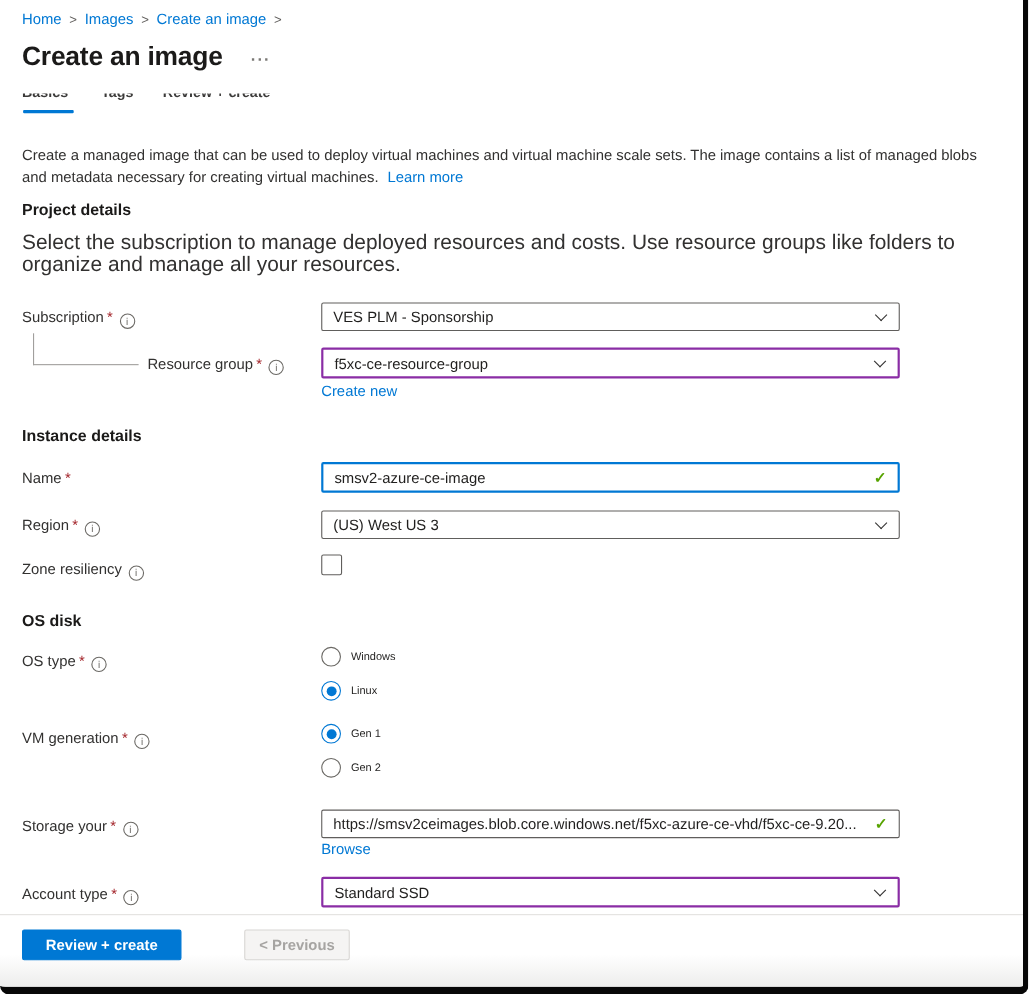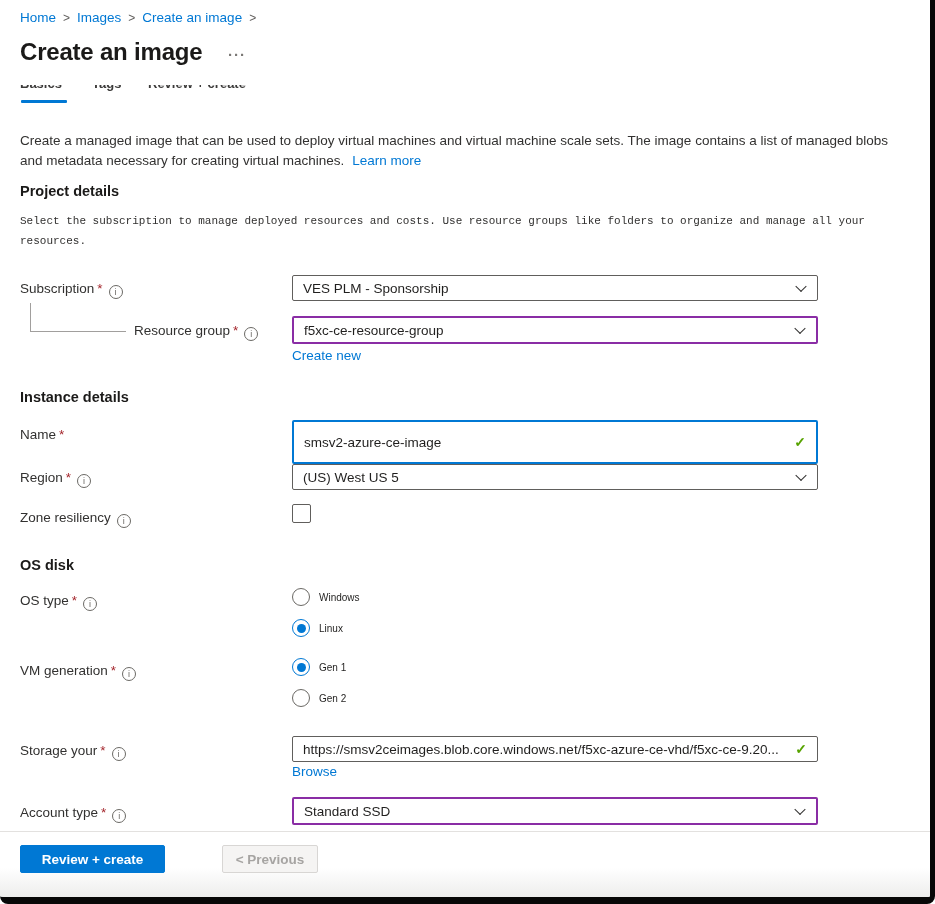--- a/index.html
+++ b/index.html
@@ -33,36 +33,36 @@
   
   .intro { position:absolute; top:131px; left:20px; width:884px; font-size:13.5px; line-height:20px; color:#323130; }
   .link { color:#0078d4; text-decoration:none; cursor:pointer; }
   .intro .link { margin-left:8px; }
 
   .section-heading { position:absolute; left:20px; font-size:14.5px; font-weight:700; color:#1b1a19; }
   #h-project  { top:183px; }
   #h-instance { top:389px; }
   #h-osdisk   { top:557px; }
 
-  .section-desc { position:absolute; top:211px; left:20px; width:884px; font-size:11px; line-height:20px; color:#323130;font-family:Liberation Mono, monospace; }
+  .section-desc { position:absolute; top:211px; left:20px; width:884px; font-size:19px; line-height:20px; color:#323130; }
 
   
   .field-label { position:absolute; left:20px; font-size:13.5px; color:#323130; white-space:nowrap; }
   .req { color:#a4262c; margin-left:3px; }
   .info-icon {
     display:inline-block; width:14px; height:14px; margin-left:6px; vertical-align:-2px;
     border:1px solid #6b6965; border-radius:50%; color:#6b6965;
     font-size:9px; line-height:12px; text-align:center; font-style:normal; cursor:pointer;
   }
 
   .control { position:absolute; left:292px; width:526px; height:26px; background:#fff;
     border:1px solid #605e5c; border-radius:2px; display:flex; align-items:center;
     padding:0 10px; font-size:13.5px; color:#201f1e; cursor:pointer; }
   .control.dirty   { border:2px solid #8a2da5; height:28px; }
-  .control.focused { border:2px solid #0078d4; height:44px; cursor:text; }
+  .control.focused { border:2px solid #0078d4; height:28px; cursor:text; }
 
   .chevron { position:absolute; right:12px; top:50%; width:8px; height:8px;
     border-right:1.5px solid #323130; border-bottom:1.5px solid #323130;
     transform:translateY(-70%) rotate(45deg); }
   .valid-check { position:absolute; right:10px; color:#57a300; font-size:14px; font-weight:700; }
 
   #ctl-subscription { top:275px; }
   #lbl-subscription { top:281px; }
 
   .rg-connector { position:absolute; left:30px; top:303px; width:96px; height:29px;
@@ -165,21 +165,21 @@
   </div>
   <div class="control focused" id="ctl-name">
     <span class="value">smsv2-azure-ce-image</span>
     <span class="valid-check">✓</span>
   </div>
 
   <div class="field-label" id="lbl-region">
     <span>Region</span><span class="req">*</span><i class="info-icon">i</i>
   </div>
   <div class="control" id="ctl-region">
-    <span class="value">(US) West US 5</span>
+    <span class="value">(US) West US 3</span>
     <span class="chevron"></span>
   </div>
 
   <div class="field-label" id="lbl-zone">
     <span>Zone resiliency</span><i class="info-icon">i</i>
   </div>
   <div class="checkbox"></div>
 
   <h2 class="section-heading" id="h-osdisk">OS disk</h2>
 

